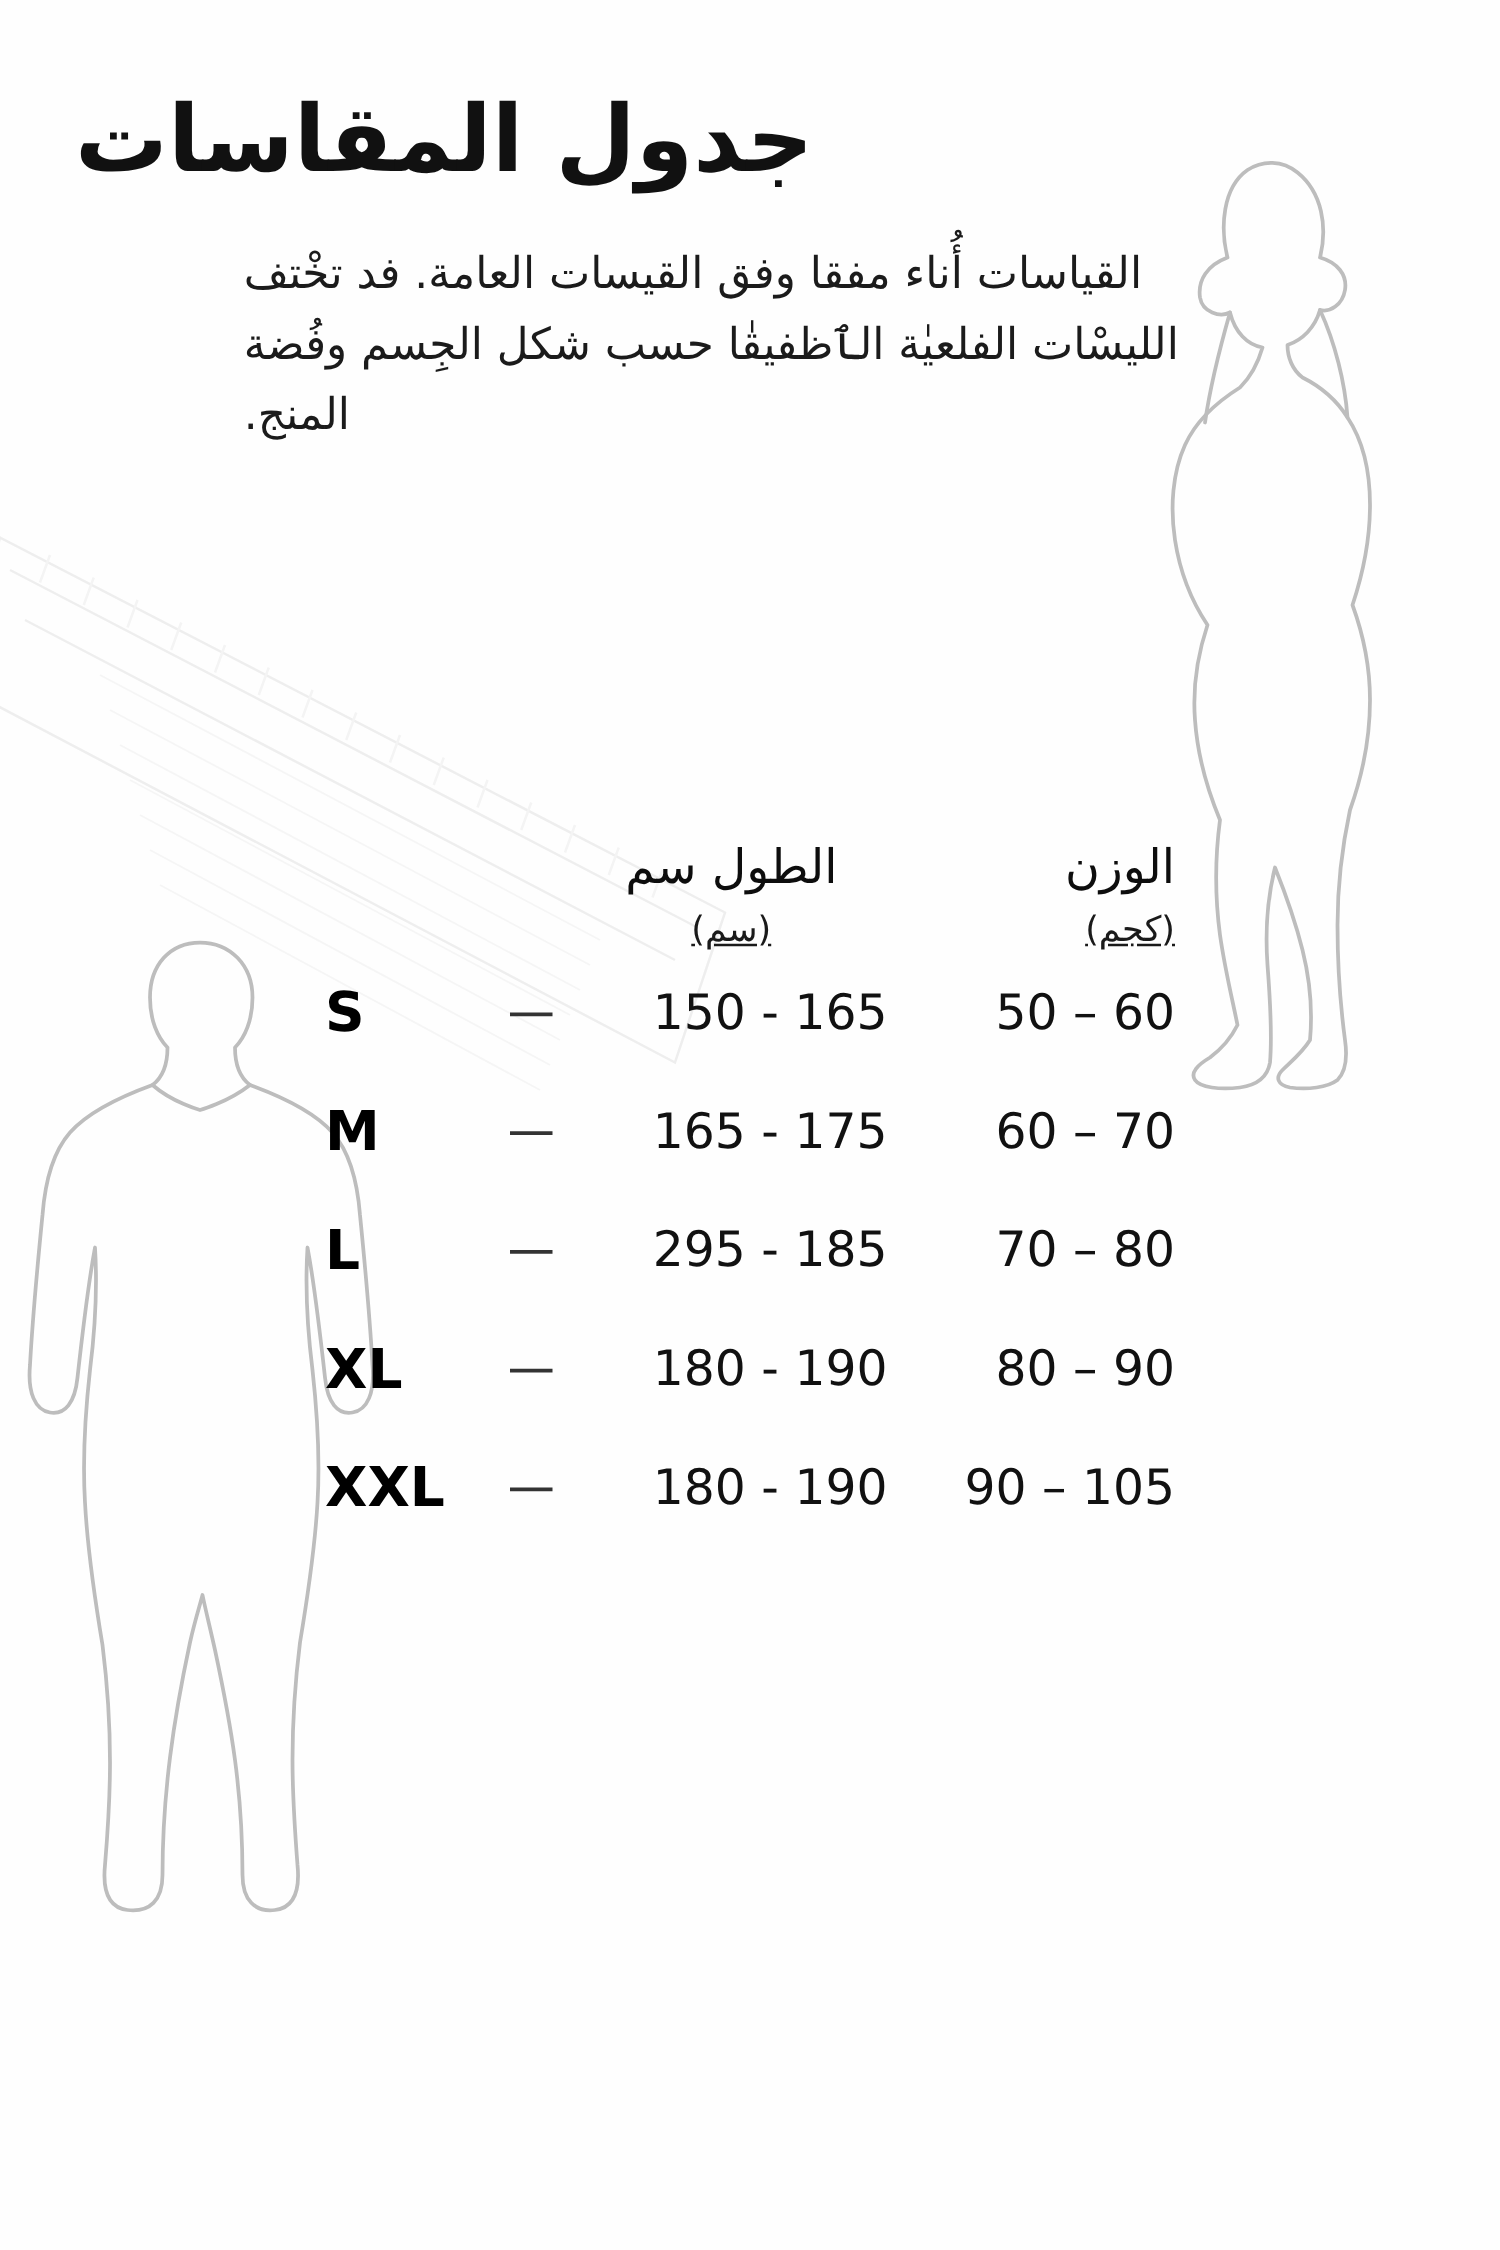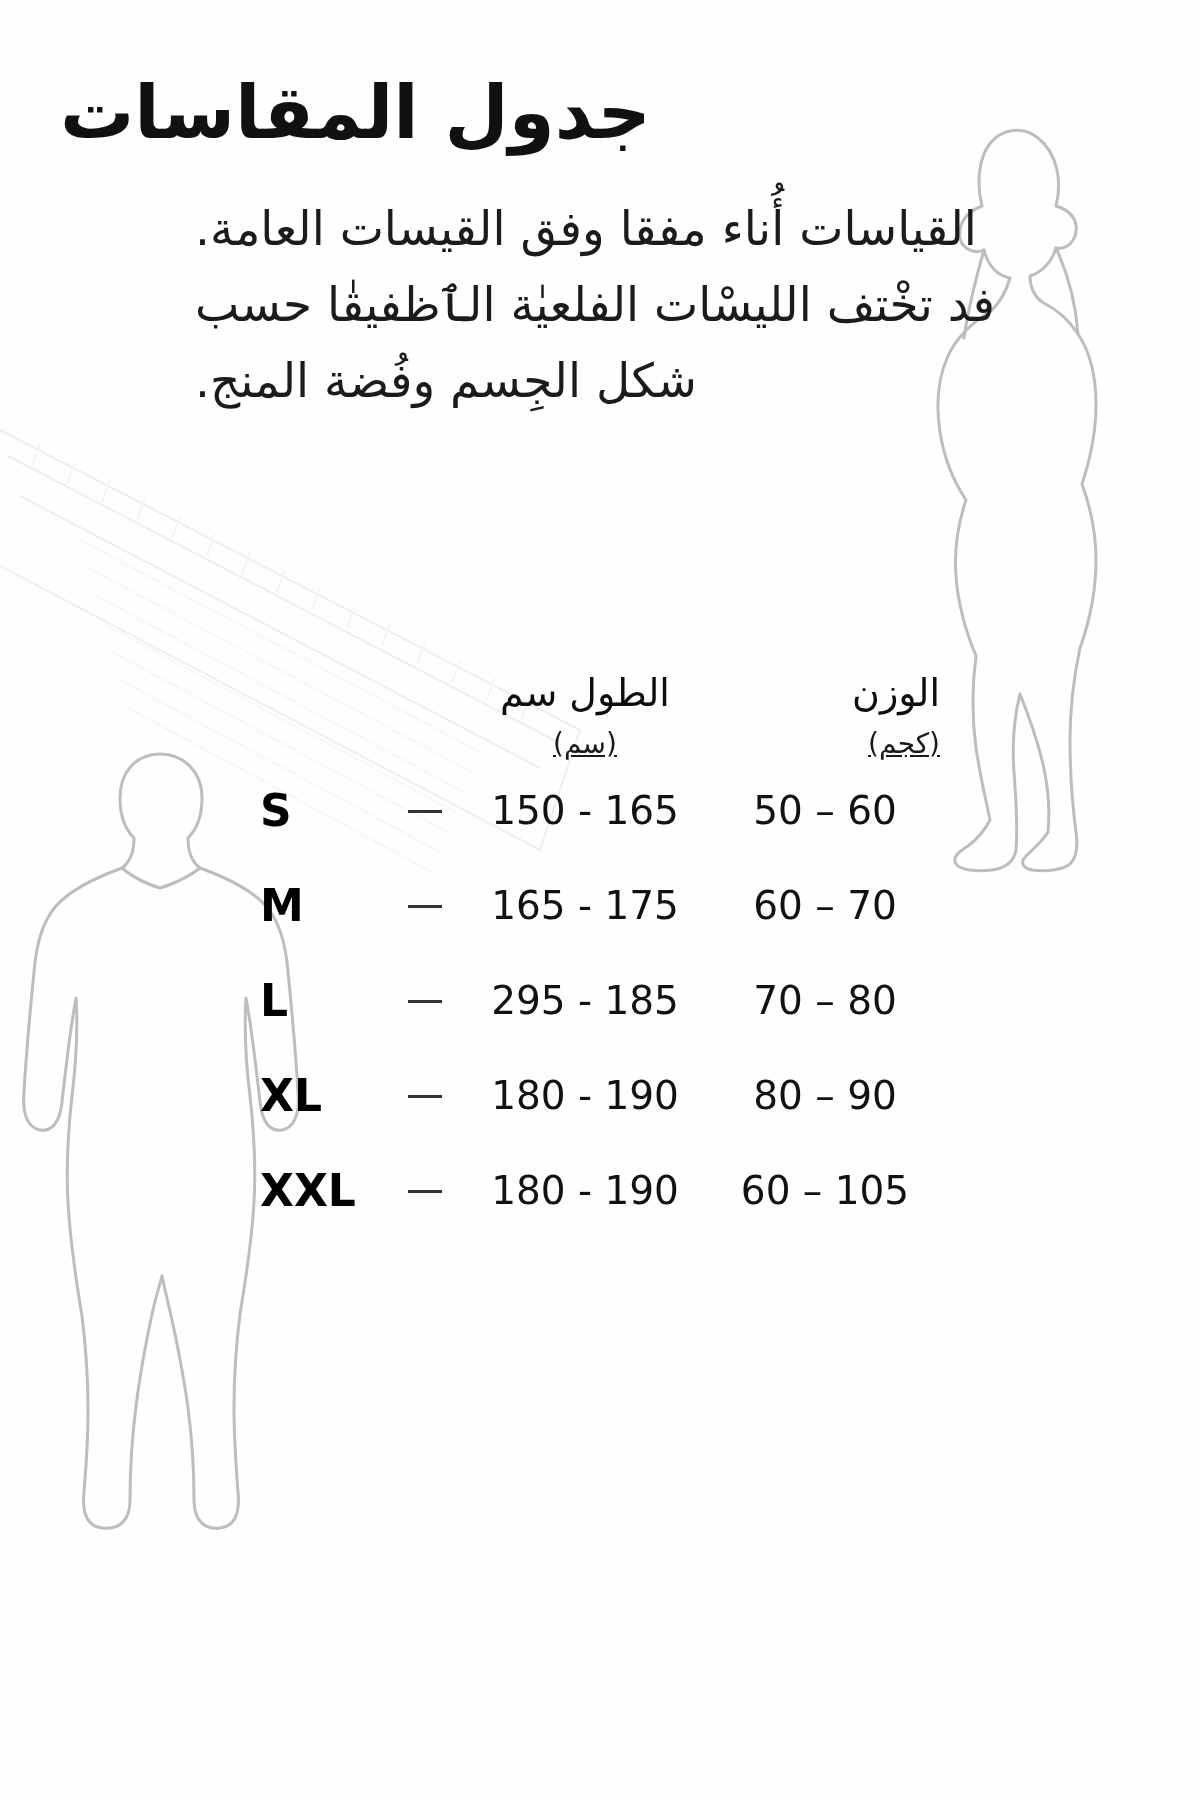--- a/index.html
+++ b/index.html
@@ -61,21 +61,21 @@
     font-weight: 700;
     color: #111111;
     line-height: 1.15;
     letter-spacing: 0px;
     margin: 0;
     direction: rtl;
   }
   .subtitle {
     margin: 36px auto 0;
     max-width: 810px;
-    font-size: 47px;
+    font-size: 35px;
     line-height: 1.62;
     color: #1b1b1b;
     direction: rtl;
     font-weight: 400;
   }
 
   
   .table-wrap {
     position: absolute;
     top: 670px;
@@ -132,21 +132,21 @@
     color: #2b2b2b;
   }
   .dash {
     display: inline-block;
     width: 34px;
     height: 3px;
     background: #333;
     vertical-align: middle;
   }
   td.cell-height, td.cell-weight {
-    text-align: center;
+    text-align: right;
     font-size: 39px;
     color: #111;
     font-weight: 400;
     white-space: nowrap;
     direction: ltr;
   }
   tr.size-row td {
     padding-top: 22px;
     padding-bottom: 22px;
   }
@@ -295,21 +295,21 @@
           <td class="cell-dash"><span class="dash"></span></td>
           <td class="cell-size">L</td>
         </tr>
         <tr class="size-row">
           <td class="cell-weight">80 – 90</td>
           <td class="cell-height">180 - 190</td>
           <td class="cell-dash"><span class="dash"></span></td>
           <td class="cell-size">XL</td>
         </tr>
         <tr class="size-row">
-          <td class="cell-weight">60 – 105</td>
+          <td class="cell-weight">90 – 105</td>
           <td class="cell-height">180 - 190</td>
           <td class="cell-dash"><span class="dash"></span></td>
           <td class="cell-size">XXL</td>
         </tr>
       </tbody>
     </table>
   </div>
 
 
 </div>

